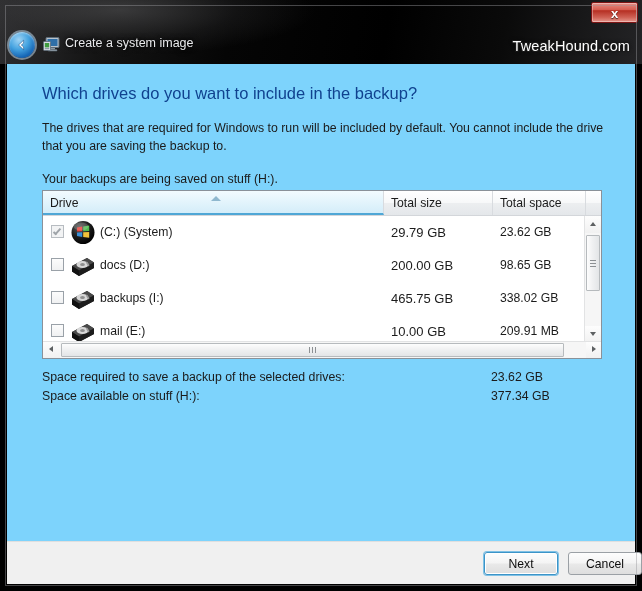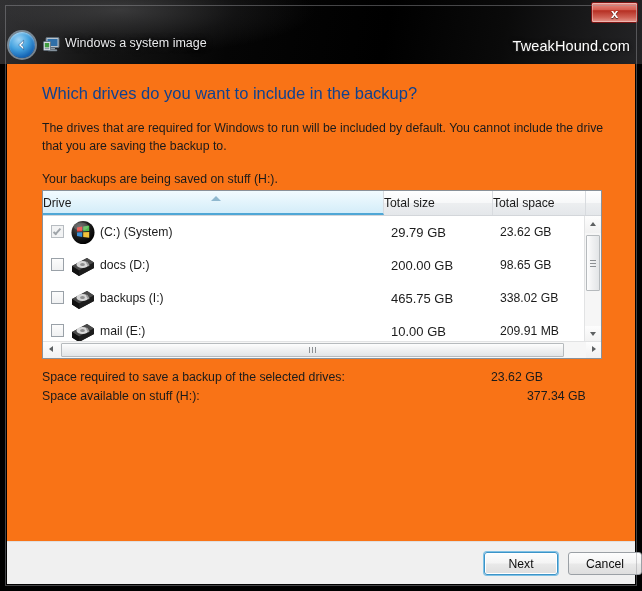--- a/index.html
+++ b/index.html
@@ -100,21 +100,21 @@
       -1px -1px 0 #1a1a1a,  1px -1px 0 #1a1a1a,
       -1px  1px 0 #1a1a1a,  1px  1px 0 #1a1a1a,
        0 0 4px rgba(0,0,0,0.9);
   }
 
   
   #client {
     position: absolute;
     left: 7px; top: 64px;
     width: 628px; height: 477px;
-    background: #f97316;
+    background: #7dd3fc;
     overflow: hidden;
     text-decoration: underline;
   }
 
   h1#page-title {
     margin: 0;
     position: absolute;
     left: 35px; top: 20px;
     font-size: 16.5px;
     font-weight: normal;
@@ -159,20 +159,21 @@
     background: linear-gradient(180deg, #ffffff 0%, #f7f8f9 48%, #eceef0 52%, #e4e7ea 100%);
     border-bottom: 1px solid #d3d6da;
   }
   .col-head {
     position: absolute;
     top: 0; height: 24px;
     box-sizing: border-box;
     font-size: 12.2px;
     color: #1b1b1b;
     line-height: 24px;
+    padding-left: 7px;
     white-space: nowrap;
     cursor: pointer;
   }
   .col-head.sorted {
     background: linear-gradient(180deg, #f2fbff 0%, #e3f4fc 50%, #d4edf9 100%);
     border-bottom: 2px solid #4fa7d6;
   }
   .col-sep { border-right: 1px solid #d8dbdf; }
   #head-drive { left: 0;   width: 341px; }
   #head-total { left: 341px; width: 109px; }
@@ -350,21 +351,21 @@
   .sum-value {
     position: absolute;
     left: 484px;
     font-size: 12.3px;
     color: #1b1b1b;
     white-space: nowrap;
   }
   #sum1-label { left: 35px; top: 306px; }
   #sum1-value { top: 306px; }
   #sum2-label { left: 35px; top: 325px; }
-  #sum2-value { top: 325px; margin-left: 36px; }
+  #sum2-value { top: 325px; }
 
   
   #footer {
     position: absolute;
     left: 7px; top: 541px;
     width: 628px; height: 43px;
     background: #f0f0f0;
     border-top: 1px solid #dfdfdf;
     box-sizing: border-box;
   }
@@ -409,21 +410,21 @@
         <rect x="3" y="1.5" width="13" height="10" rx="1" fill="#b9c3cc" stroke="#5d6b77" stroke-width="1"></rect>
         <rect x="4.5" y="3" width="10" height="7" fill="#2f6fa8"></rect>
         <rect x="7" y="12" width="5" height="1.6" fill="#8d99a4"></rect>
         <rect x="5" y="13.6" width="9" height="1.4" rx="0.5" fill="#9aa6b1" stroke="#5d6b77" stroke-width="0.6"></rect>
         <rect x="0.5" y="5.5" width="7" height="9" rx="0.8" fill="#d7dde3" stroke="#5d6b77" stroke-width="0.8"></rect>
         <rect x="1.8" y="7" width="4.4" height="4.4" fill="#3f9b3f"></rect>
         <rect x="1.8" y="12" width="4.4" height="1.2" fill="#8d99a4"></rect>
       </svg>
     </div>
 
-    <div id="title-text">Windows a system image</div>
+    <div id="title-text">Create a system image</div>
 
     <div id="watermark">TweakHound.com</div>
   </div>
 
   <div id="client">
 
     <h1 id="page-title">Which drives do you want to include in the backup?</h1>
 
     <div id="description">The drives that are required for Windows to run will be included by default. You cannot include the drive that you are saving the backup to.</div>
 

